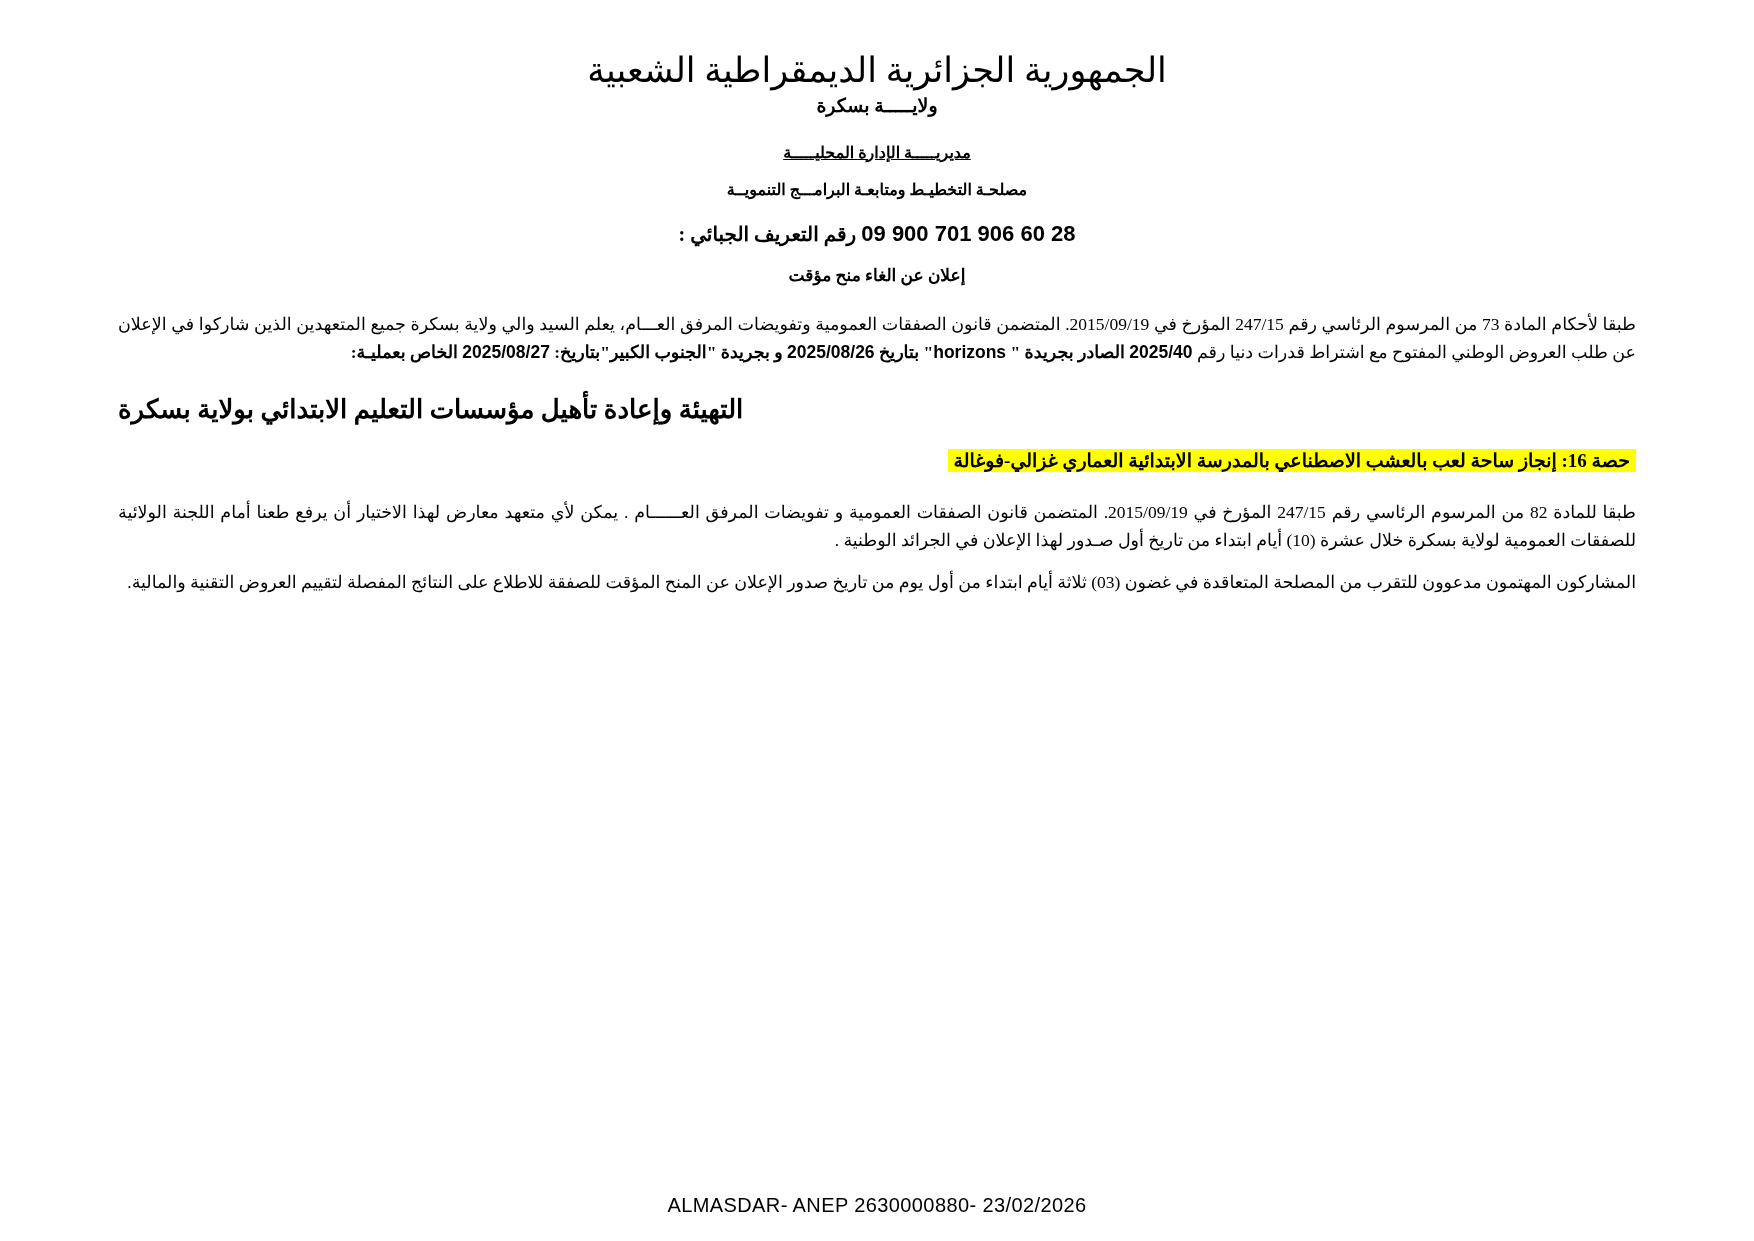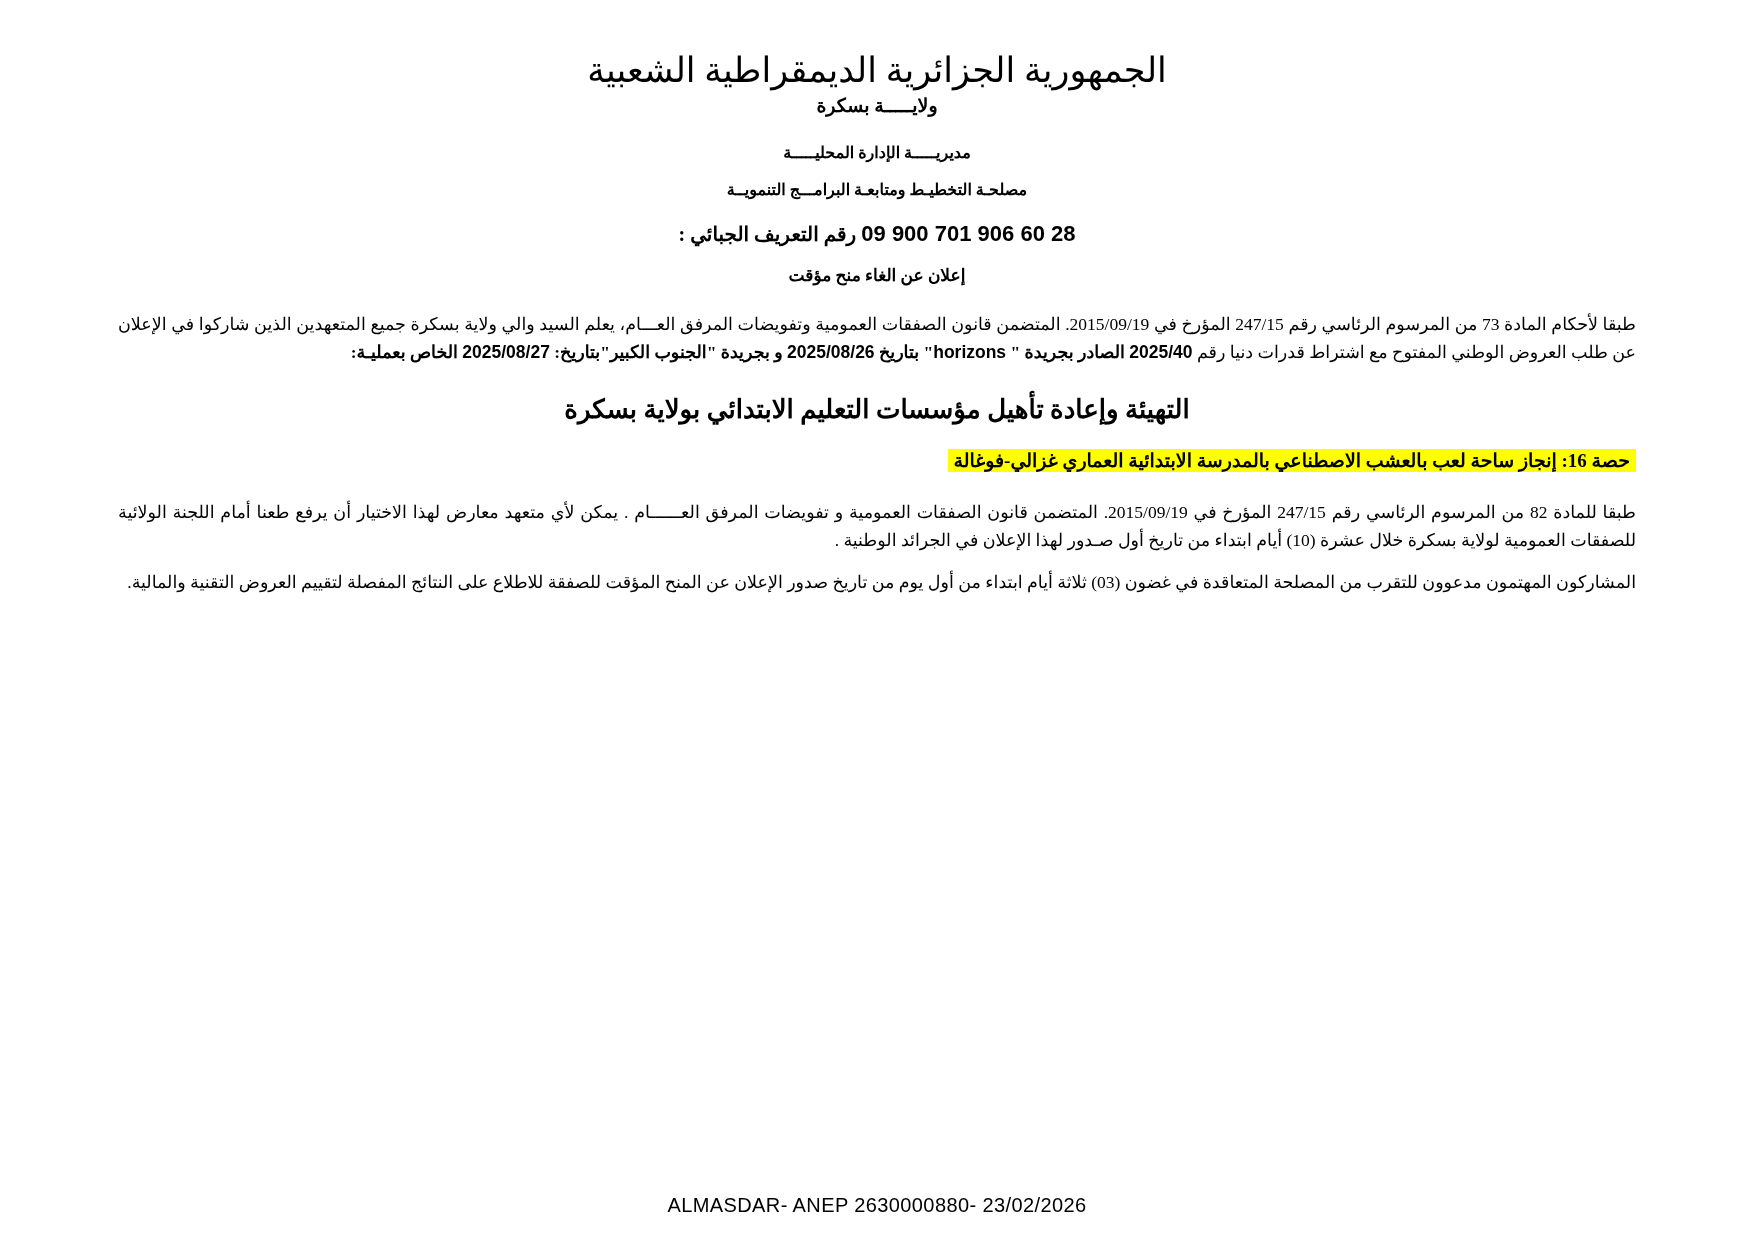--- a/index.html
+++ b/index.html
@@ -34,20 +34,21 @@
   .wilaya {
     font-size: 19px;
     font-weight: 700;
     letter-spacing: 1px;
   }
   .direction {
     font-size: 16px;
     font-weight: 700;
     margin-top: 26px;
     letter-spacing: 0.5px;
+    text-decoration: underline;
   }
   .service {
     font-size: 16px;
     font-weight: 700;
     margin-top: 18px;
     letter-spacing: 0.5px;
   }
   .fiscal {
     font-size: 20px;
     font-weight: 700;
@@ -72,21 +73,21 @@
   }
   .para.first {
     margin-top: 24px;
   }
   .bold { font-weight: 700; }
   .lat {
     font-family: "Liberation Sans", sans-serif;
     font-weight: 700;
   }
   .project-title {
-    text-align: center;
+    text-align: left;
     font-size: 26px;
     font-weight: 700;
     margin-top: 26px;
     line-height: 1.4;
   }
   .lot-line {
     margin-top: 20px;
     font-size: 19px;
     font-weight: 700;
     text-align: right;

